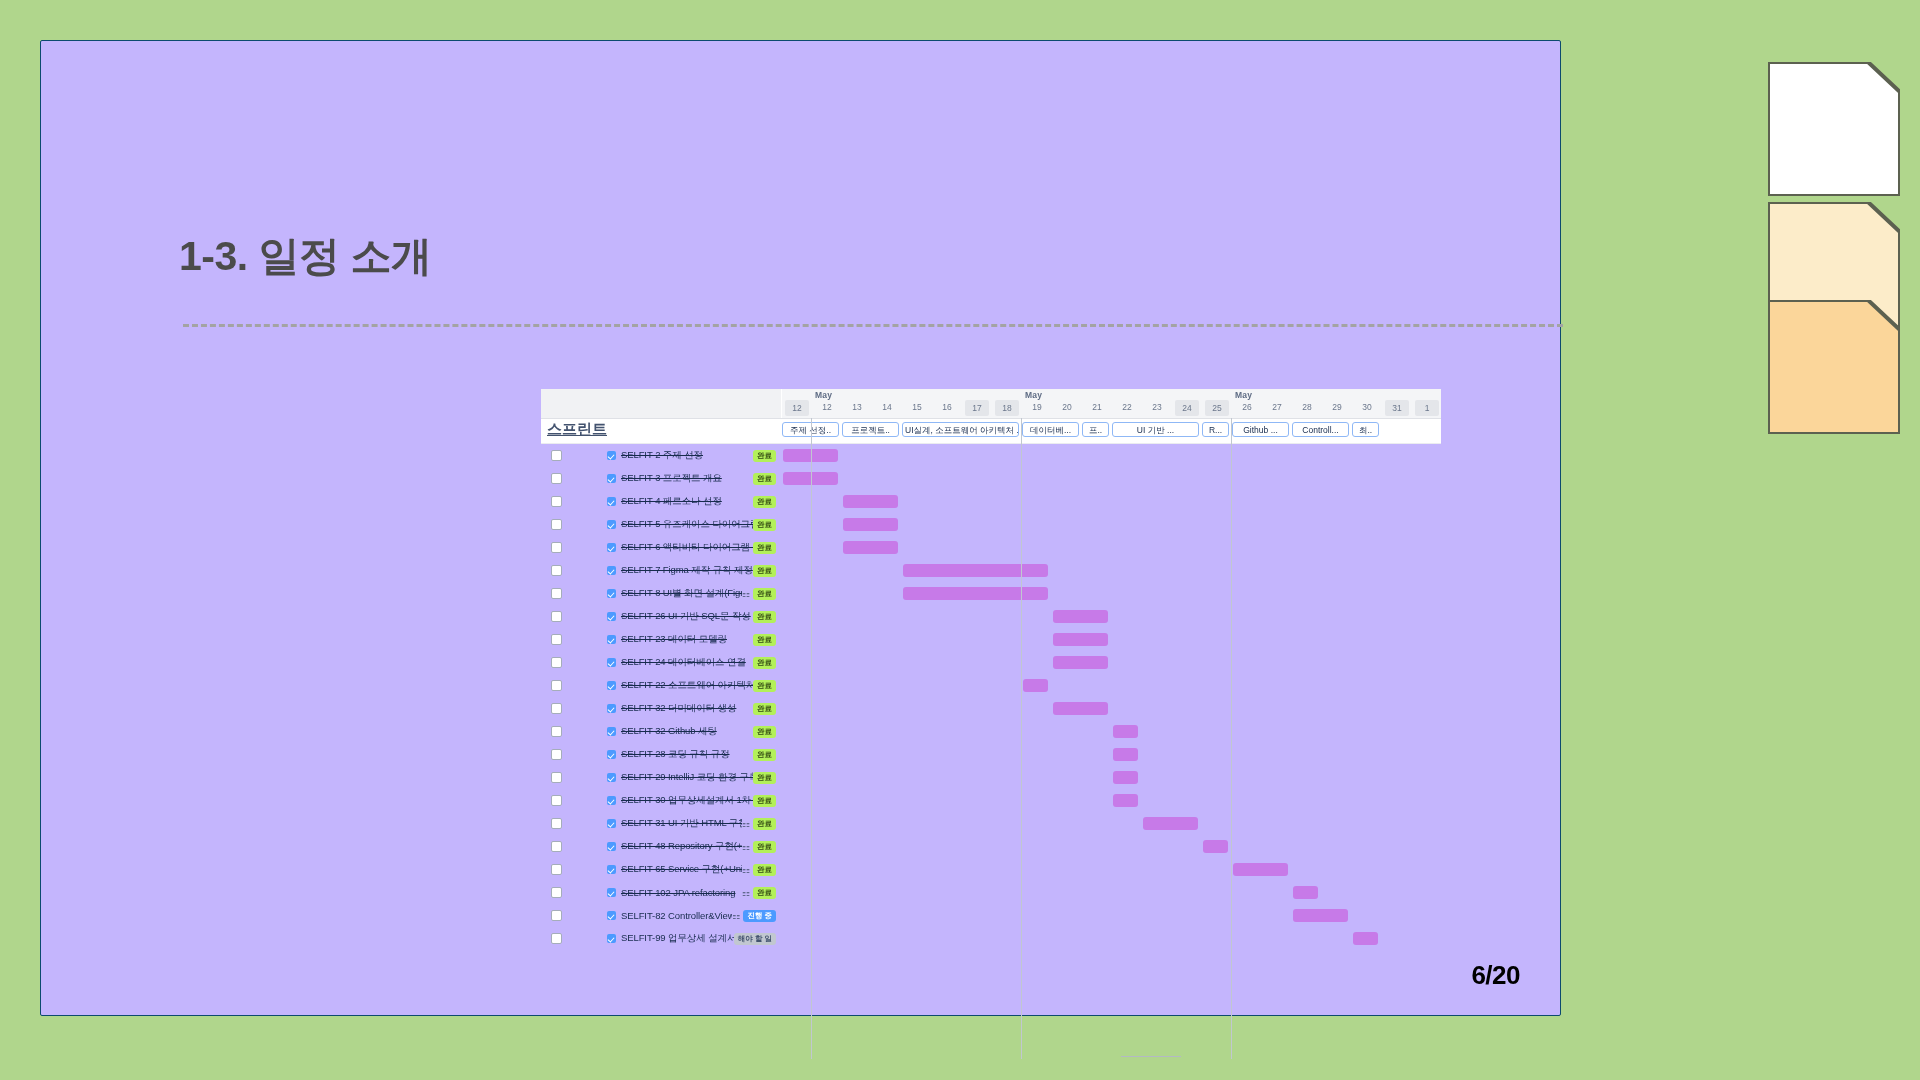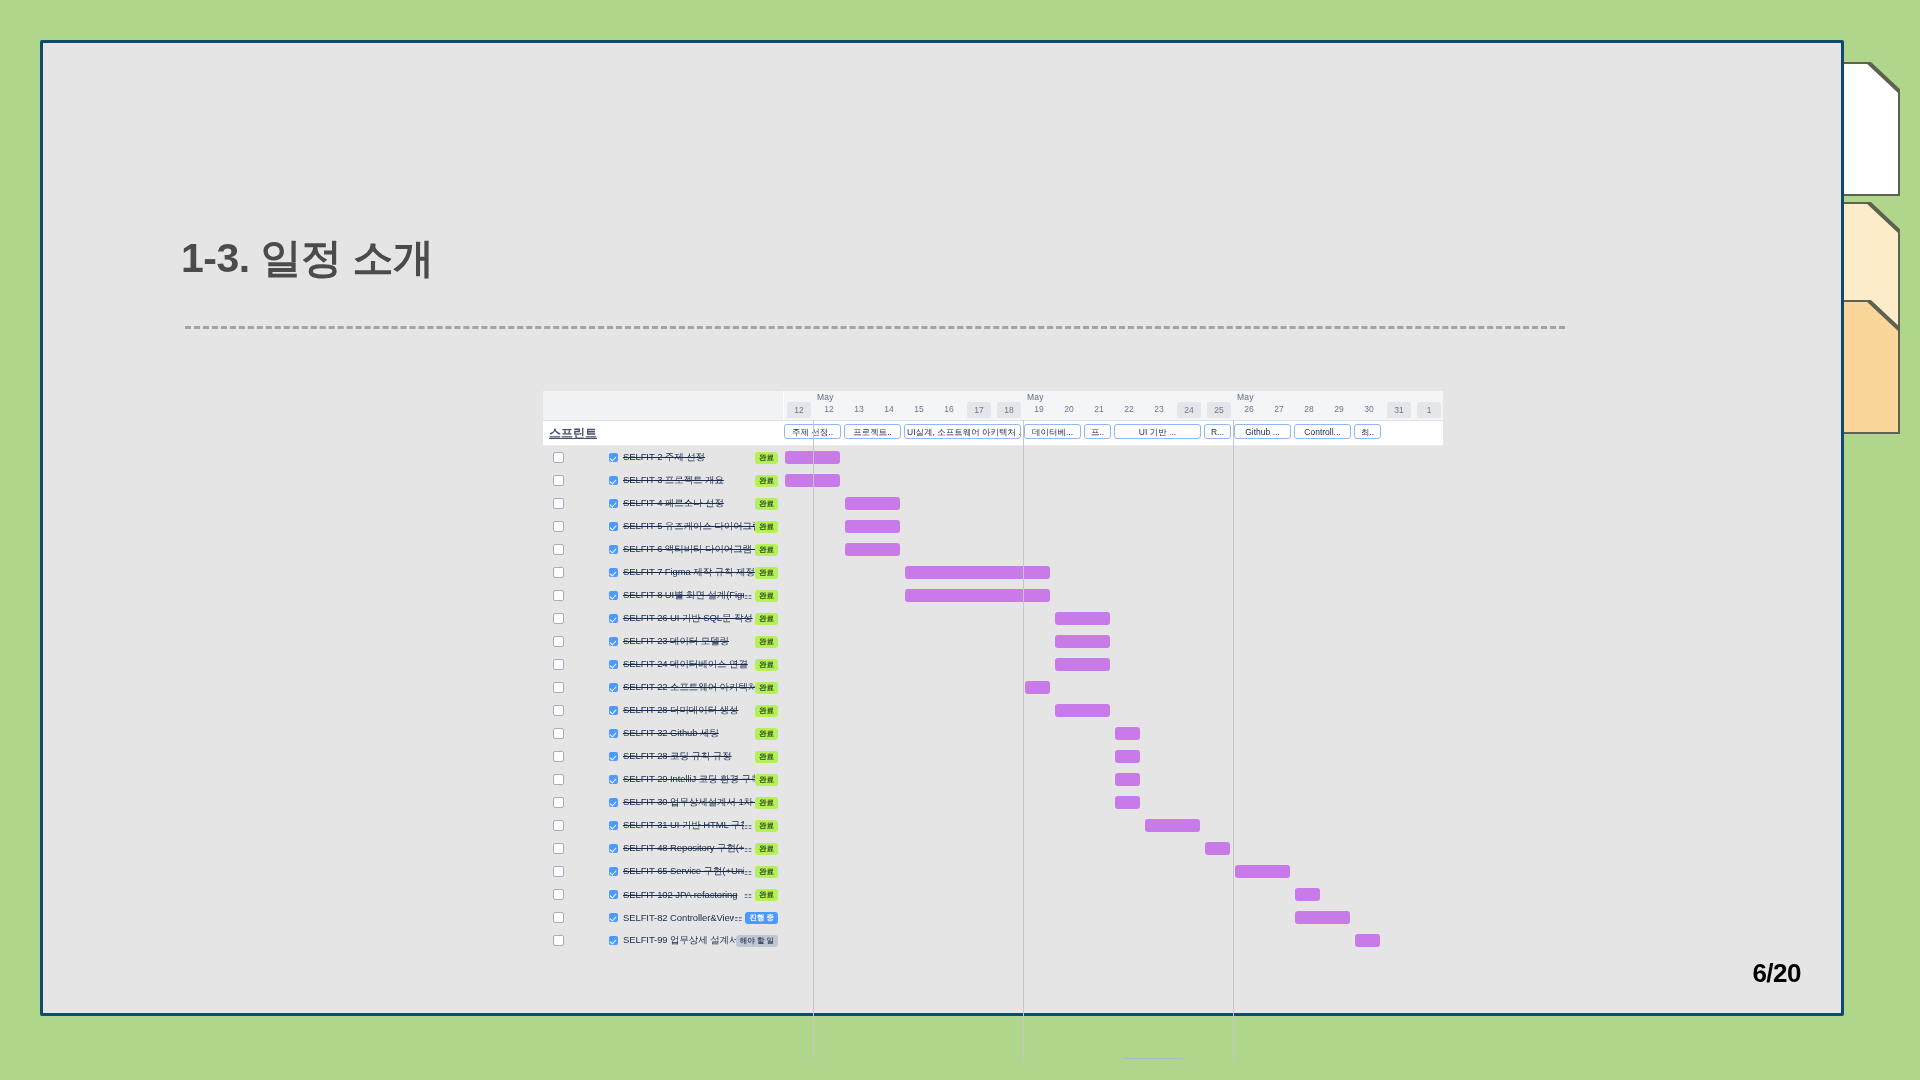--- a/index.html
+++ b/index.html
@@ -21,24 +21,24 @@
   }
   .tab-1 { top: 62px;  height: 134px; }
   .tab-2 { top: 202px; height: 134px; }
   .tab-3 { top: 300px; height: 134px; }
 
   
   .slide {
     position: absolute;
     left: 40px;
     top: 40px;
-    width: 1804px;
+    width: 1521px;
     height: 976px;
-    background: #e5e5e5;
-    border: 3px solid #0c4a6e;
+    background: #c4b5fd;
+    border: 1px solid #0c4a6e;
     box-sizing: border-box;
     border-radius: 2px;
   }
 
   .slide-title {
     position: absolute;
     left: 138px;
     top: 188px;
     font-size: 41px;
     font-weight: bold;
@@ -92,21 +92,21 @@
   }
   .hdr-scale {
     flex: 1;
     position: relative;
     background: #f4f5f7;
   }
   .month-label {
     position: absolute;
     top: 1px;
     font-size: 8.5px;
-    font-weight: normal;
+    font-weight: bold;
     color: #5e6c84;
     letter-spacing: 0.2px;
   }
   .day-cell {
     position: absolute;
     top: 13px;
     width: 24px;
     text-align: center;
     font-size: 8.5px;
     color: #6b778c;
@@ -122,27 +122,28 @@
   
   .sprint-row {
     display: flex;
     height: 24px;
     background: #fff;
     border-bottom: 1px solid #ebecf0;
   }
   .sprint-left {
     width: 240px;
     flex: 0 0 240px;
-    font-size: 12px;
+    font-size: 15px;
     color: #42526e;
     font-weight: bold;
     padding-left: 6px;
     line-height: 24px;
     text-decoration: underline;
     box-sizing: border-box;
+    font-family: Liberation Mono, monospace;
   }
   .sprint-scale {
     flex: 1;
     position: relative;
   }
   .sprint-chip {
     position: absolute;
     top: 3px;
     height: 15px;
     line-height: 15px;
@@ -460,21 +461,21 @@
             <span class="badge badge-done">완료</span>
           </div>
           <div class="cell-right">
             <div class="bar" style="left: 242px; width: 25px;"></div>
           </div>
         </div>
         <div class="task-row">
           <div class="cell-left">
             <div class="chk"></div>
             <div class="type-icon"></div>
-            <div class="task-label done">SELFIT-28 더미데이터 생성</div>
+            <div class="task-label done">SELFIT-32 더미데이터 생성</div>
             <span class="badge badge-done">완료</span>
           </div>
           <div class="cell-right">
             <div class="bar" style="left: 272px; width: 55px;"></div>
           </div>
         </div>
         <div class="task-row">
           <div class="cell-left">
             <div class="chk"></div>
             <div class="type-icon"></div>

